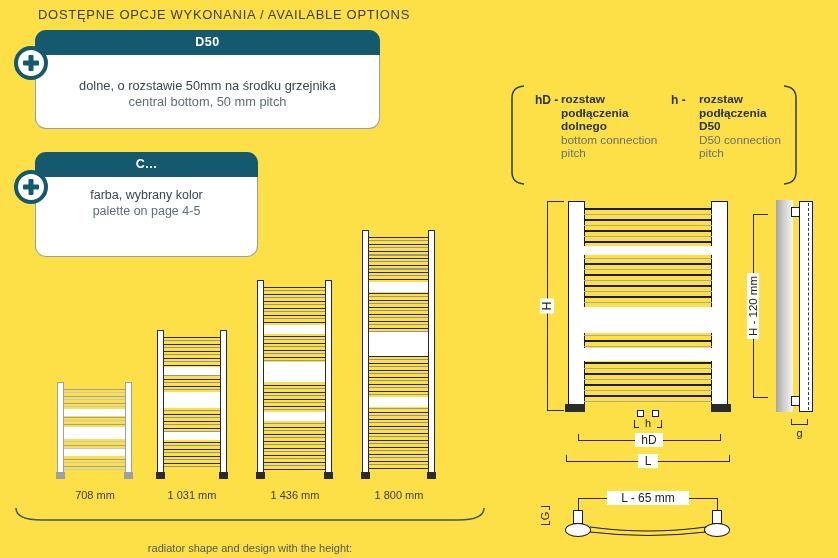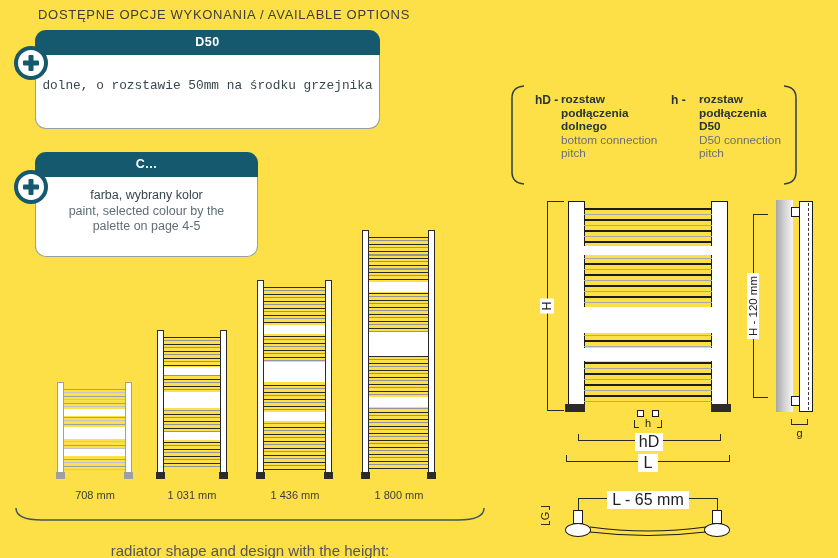--- a/index.html
+++ b/index.html
@@ -41,61 +41,61 @@
   .rad.gray .tubes { background:repeating-linear-gradient(to bottom,#9aa0a3 0 1.1px,transparent 1.1px 3.5px,#c2c6c8 3.5px 4.5px,transparent 4.5px 7px); }
   .rad .gap { position:absolute; left:0; right:0; background:#fff; }
   .rad .foot { position:absolute; bottom:-1px; width:9px; height:7px; background:#2b2b2b; }
   .rad.gray .foot { background:#9aa0a3; }
   .rad .footL { left:-1px; } .rad .footR { right:-1px; }
   .rad-label { position:absolute; width:90px; text-align:center; font-size:11px; color:#3c3c3c; }
 
   .footer-pl { position:absolute; left:30px; top:527px; width:440px; text-align:center;
                font-size:13px; letter-spacing:1.1px; color:#484848; }
   .footer-en { position:absolute; left:30px; top:542px; width:440px; text-align:center;
-               font-size:15px; color:#565656; }
+               font-size:11px; color:#565656; }
 
   
   .hl { position:absolute; height:1px; background:#2a2a2a; }
   .vl { position:absolute; width:1px; background:#2a2a2a; }
   .rect { position:absolute; background:#fff; border:1.5px solid #1a1a1a; }
-  .dim { position:absolute; font-size:16px; color:#222; background:#fff; padding:0 3px; white-space:nowrap; }
+  .dim { position:absolute; font-size:12px; color:#222; background:#fff; padding:0 3px; white-space:nowrap; }
   .rot { transform:translate(-50%,-50%) rotate(-90deg); }
 
   .fv-tubes { position:absolute; left:584px; top:208px; width:128px; height:196px;
     background:repeating-linear-gradient(to bottom,#1d1d1d 0 1.6px,transparent 1.6px 5.6px,#a8a8a8 5.6px 7px,transparent 7px 11px); }
   .fv-gap { position:absolute; left:0; right:0; background:#fff; }
   .wall { position:absolute; left:776px; top:200px; width:17px; height:212px;
           background:linear-gradient(to right,#a6a6a6 0%,#cfcfcf 45%,#f6f6f6 100%); }
   .dash { position:absolute; border-left:1px dashed #3a3a3a; width:0; }
 
   svg { position:absolute; overflow:visible; }
 </style>
 </head>
 <body>
 
 <div class="page">
 
   <div class="title">DOSTĘPNE OPCJE WYKONANIA / AVAILABLE OPTIONS</div>
 
   <div class="card" style="left:35px;top:30px;width:345px;">
     <div class="hdr">D50</div>
-    <div class="bod" style="height:74px;padding-top:23px;font-family:Liberation Mono, monospace;">
+    <div class="bod" style="height:74px;padding-top:23px;">
       <div class="pl">dolne, o rozstawie 50mm na środku grzejnika</div>
+      <div class="en">central bottom, 50 mm pitch</div>
     </div>
   </div>
   <div class="plus" style="left:14px;top:46px;">
     <div class="pb1"></div>
       <div class="pb2"></div>
   </div>
 
   <div class="card" style="left:35px;top:152px;width:223px;">
     <div class="hdr">C...</div>
     <div class="bod" style="height:80px;padding-top:11px;font-size:12.5px;">
       <div class="pl">farba, wybrany kolor</div>
-      <div class="en">paint, selected colour by the</div>
       <div class="en">palette on page 4-5</div>
     </div>
   </div>
   <div class="plus" style="left:14px;top:170px;">
     <div class="pb1"></div>
       <div class="pb2"></div>
   </div>
 
   <svg style="left:505px;top:84px;" width="22" height="102" viewBox="0 0 22 102">
     <path d="M19,2 Q7,3 7,14 L7,88 Q7,99 19,100" stroke="#2f3e46" stroke-width="1.5" fill="none"></path>

